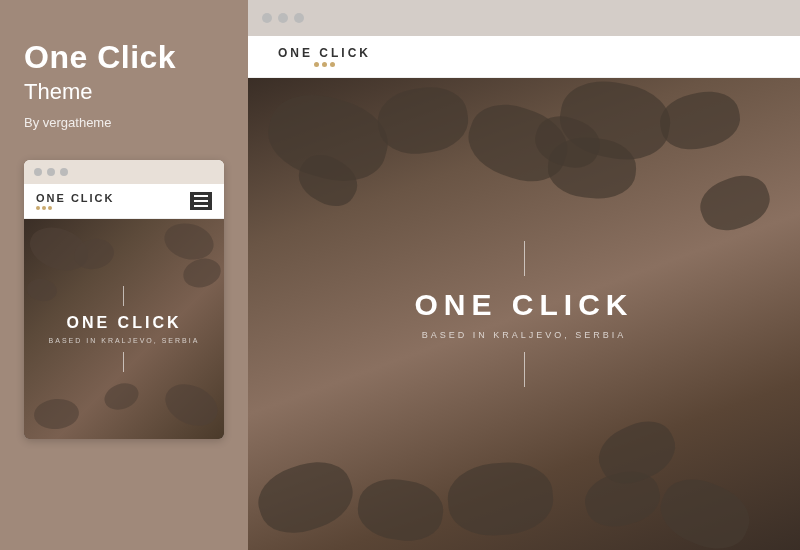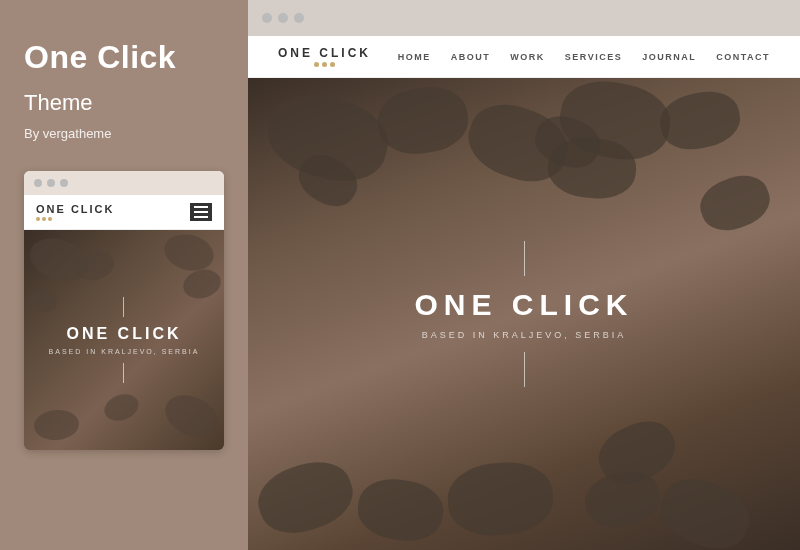--- a/index.html
+++ b/index.html
@@ -29,21 +29,21 @@
       font-family: Arial, sans-serif;
       line-height: 1.1;
       letter-spacing: 0.5px;
     }
 
     .theme-subtitle {
       color: #fff;
       font-size: 22px;
       font-weight: 400;
       font-family: Arial, sans-serif;
-      margin-top: 15px;
+      margin-top: 4px;
     }
 
     .theme-author {
       color: rgba(255,255,255,0.85);
       font-size: 13px;
       font-family: Arial, sans-serif;
       margin-top: 10px;
     }
 
     
@@ -396,28 +396,20 @@
 
     <div class="desktop-nav">
       <div class="desktop-logo">
         <div class="desktop-logo-text">ONE CLICK</div>
         <div class="desktop-logo-dots">
           <div class="desktop-logo-dot"></div>
           <div class="desktop-logo-dot"></div>
           <div class="desktop-logo-dot"></div>
         </div>
       </div>
-      <div class="desktop-nav-links">
-        <span class="nav-link">HOME</span>
-        <span class="nav-link">ABOUT</span>
-        <span class="nav-link">WORK</span>
-        <span class="nav-link">SERVICES</span>
-        <span class="nav-link">JOURNAL</span>
-        <span class="nav-link">CONTACT</span>
-      </div>
     </div>
 
     <div class="desktop-hero">
       <div class="desktop-hero-bg"></div>
 
       <div class="pebble" style="width:120px;height:80px;top:20px;left:20px;--r:15deg;"></div>
       <div class="pebble" style="width:90px;height:65px;top:10px;left:130px;--r:-8deg;"></div>
       <div class="pebble" style="width:100px;height:70px;top:30px;left:220px;--r:20deg;"></div>
       <div class="pebble" style="width:80px;height:55px;top:15px;right:60px;--r:-12deg;"></div>
       <div class="pebble" style="width:110px;height:75px;top:5px;right:130px;--r:10deg;"></div>

